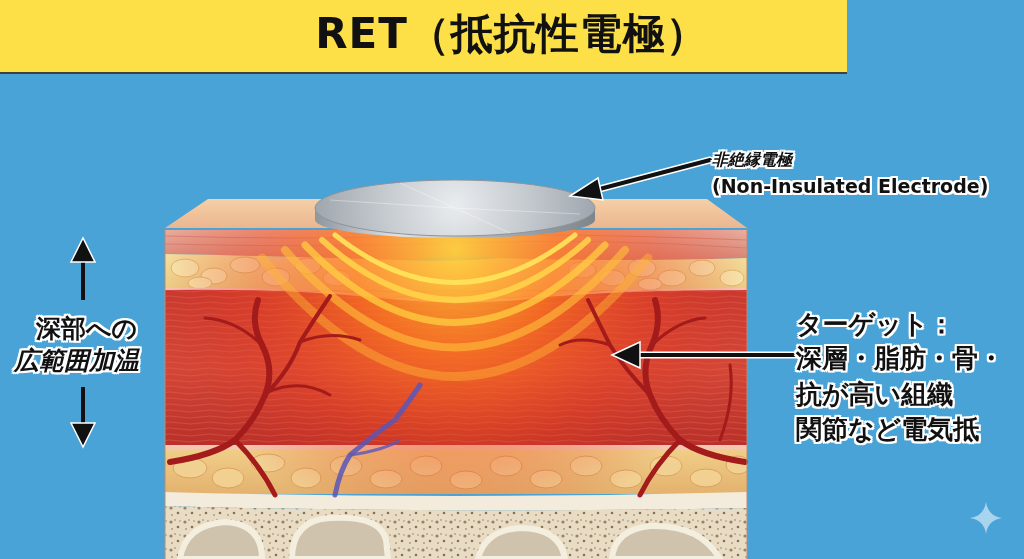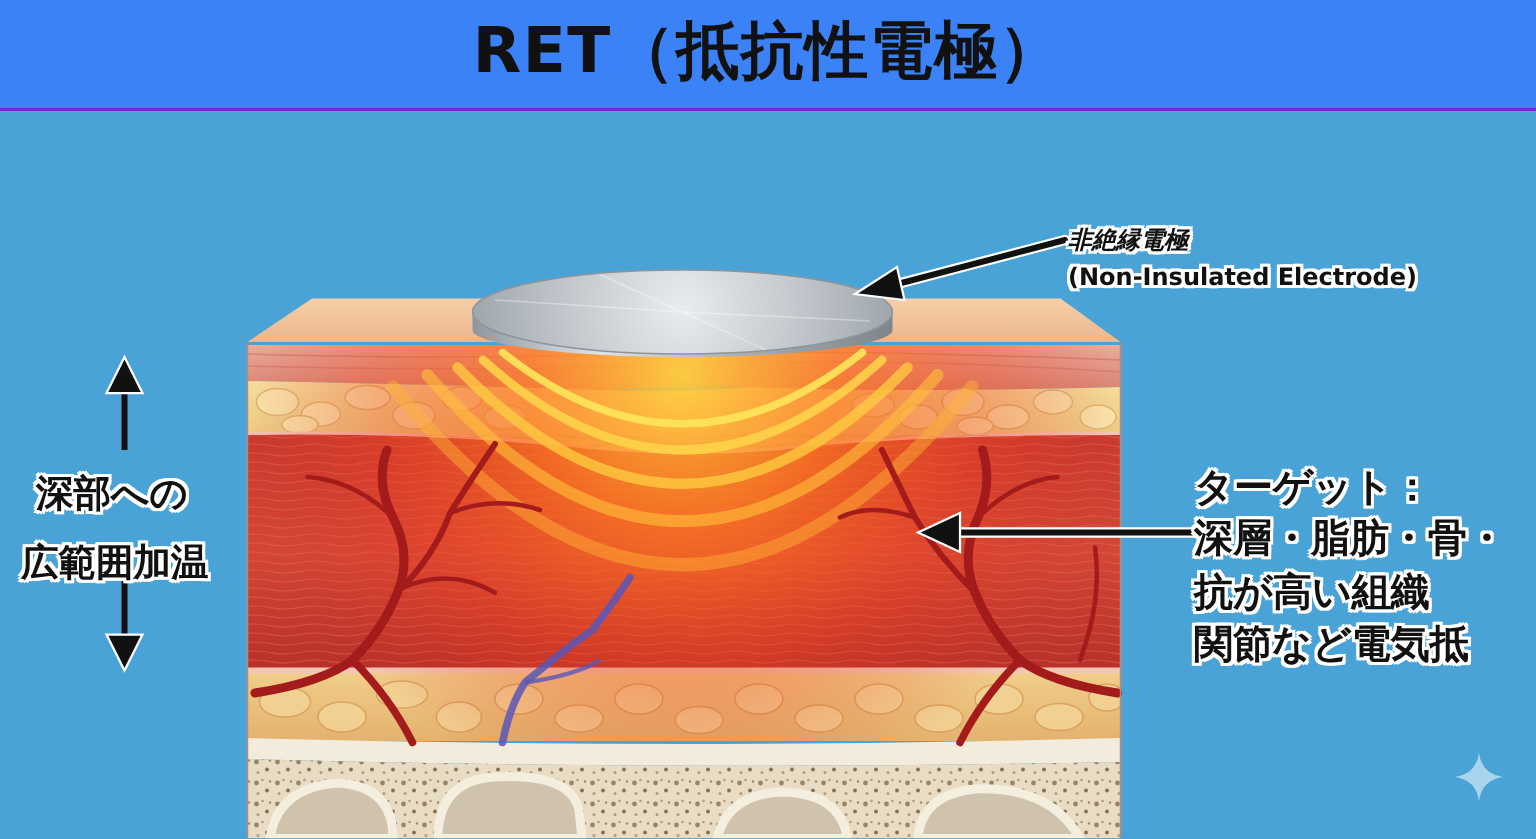--- a/index.html
+++ b/index.html
@@ -2,42 +2,42 @@
 <html><head>
   <meta charset="utf-8">
   <style>
     html, body { margin:0; padding:0; }
     body {
       width:1024px; height:559px; overflow:hidden; position:relative;
       background:#4aa3d6;
       font-family:"DejaVu Sans","Liberation Sans",sans-serif;
     }
     .title-band {
-      position:absolute; left:0; top:0; width:1024px; height:72px;
-      background:#3b82f6; border-bottom:2px solid #6d28d9;
+      position:absolute; left:0; top:0; width:847px; height:72px;
+      background:#fde047; border-bottom:2px solid #404040;
     }
     .title {
       position:absolute; left:0; top:6px; width:1024px; text-align:center;
       font-size:42px; font-weight:bold; color:#111; letter-spacing:1px;
       font-family:"DejaVu Sans","Liberation Sans",sans-serif;
     }
     .main-panel { position:absolute; left:0; top:74px; width:1024px; height:485px; background:#4aa3d6; }
     svg.diagram { position:absolute; left:0; top:0; }
     .label-dark {
       position:absolute; color:#111; font-weight:bold;
       text-shadow:
         -2px -2px 0 #fff, 2px -2px 0 #fff, -2px 2px 0 #fff, 2px 2px 0 #fff,
         0 -2px 0 #fff, 0 2px 0 #fff, -2px 0 0 #fff, 2px 0 0 #fff;
       white-space:nowrap;
     }
     .electrode-jp { left:712px; top:150px; font-size:16px;font-style:italic; }
-    .electrode-en { left:712px; top:175px; font-size:16px; }
+    .electrode-en { left:712px; top:175px; font-size:19px; }
     .left-label { left:14px; font-size:25px; }
-    .left-line1 { top:312px; left:24px; }
-    .left-line2 { top:358px; }
+    .left-line1 { top:312px; left:36px; }
+    .left-line2 { top:344px;font-style:italic; }
     .target-line { left:796px; font-size:26px; }
     .t1 { top:307px; }
     .t2 { top:341px; }
     .t3 { top:377px; }
     .t4 { top:412px; }
     .sparkle { position:absolute; left:968px; top:500px; width:36px; height:36px; }
   </style>
 </head>
 <body>
 

